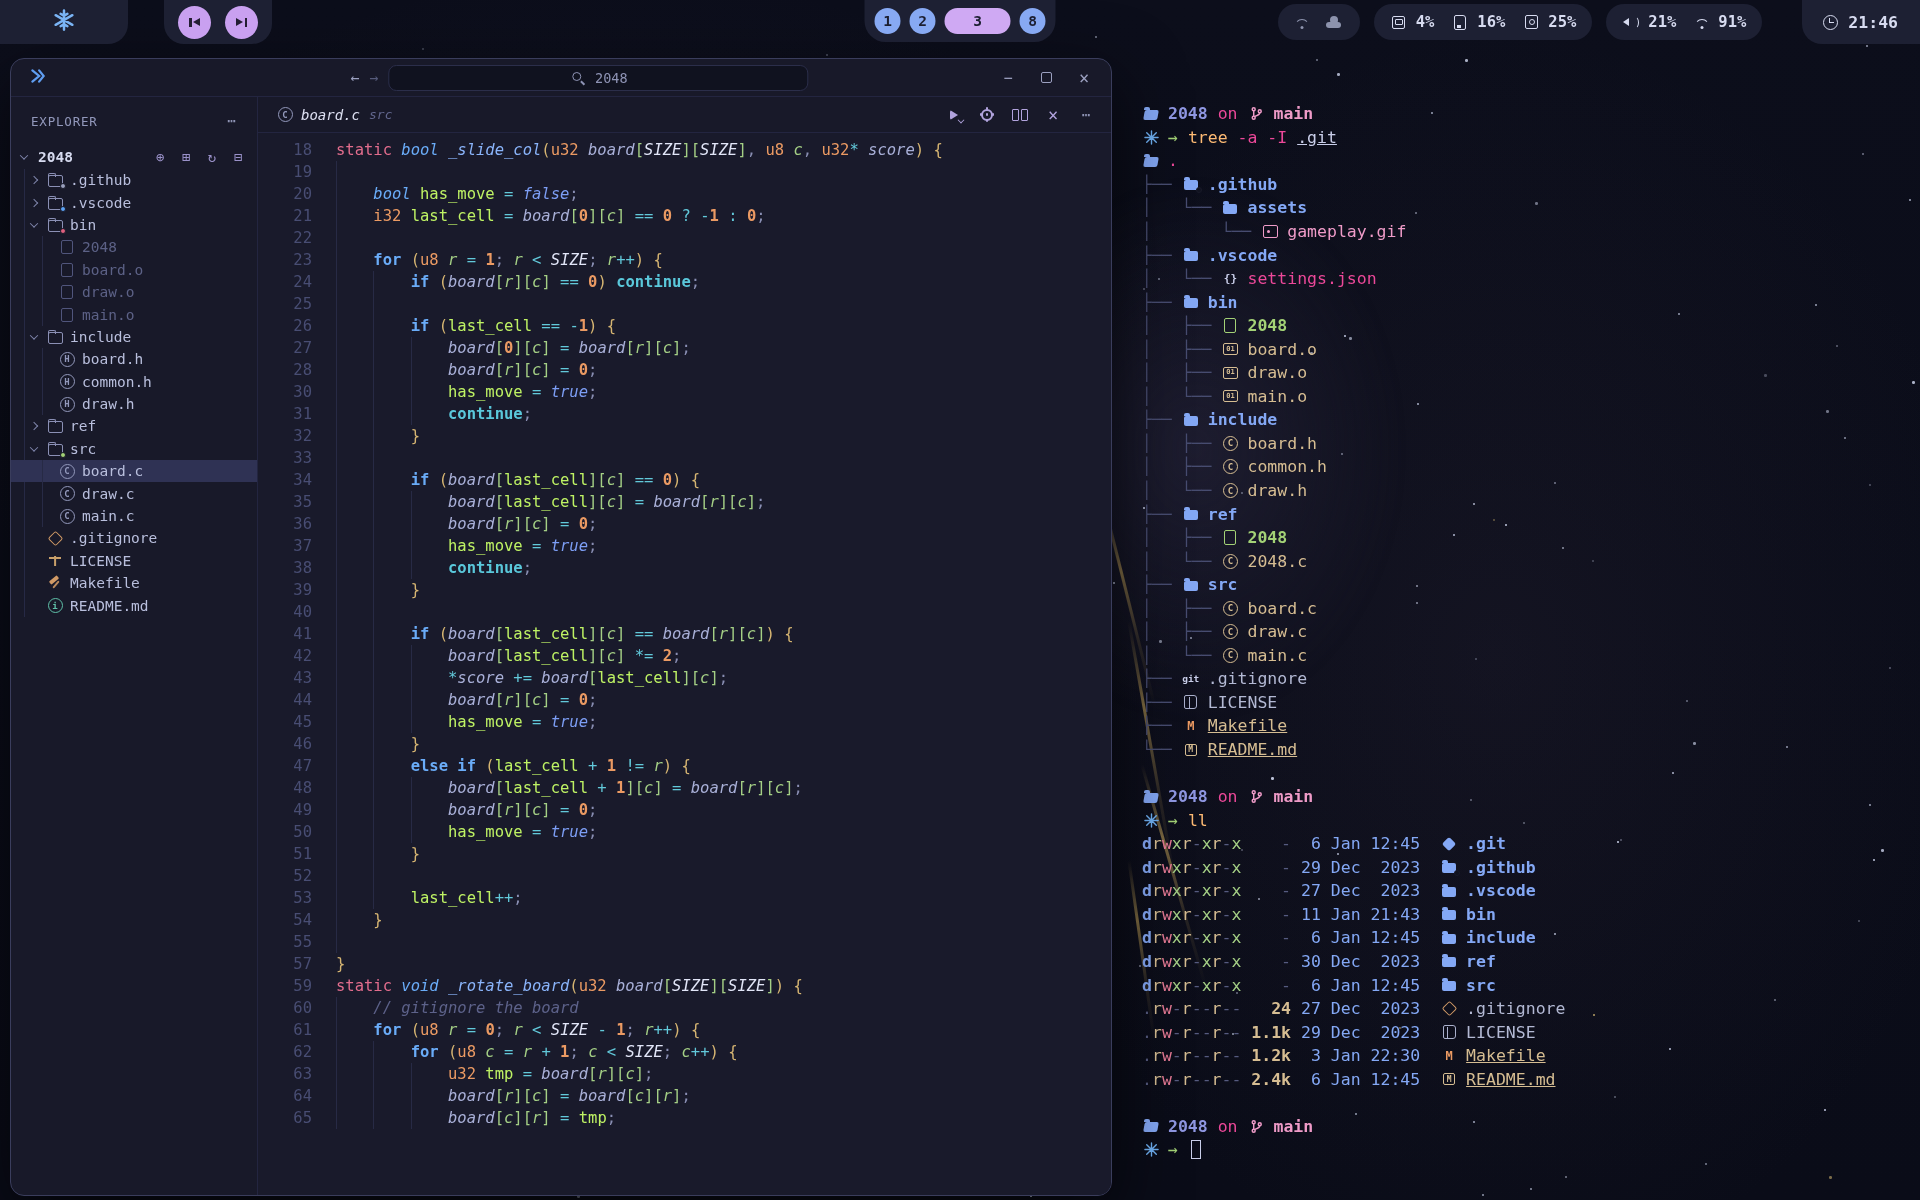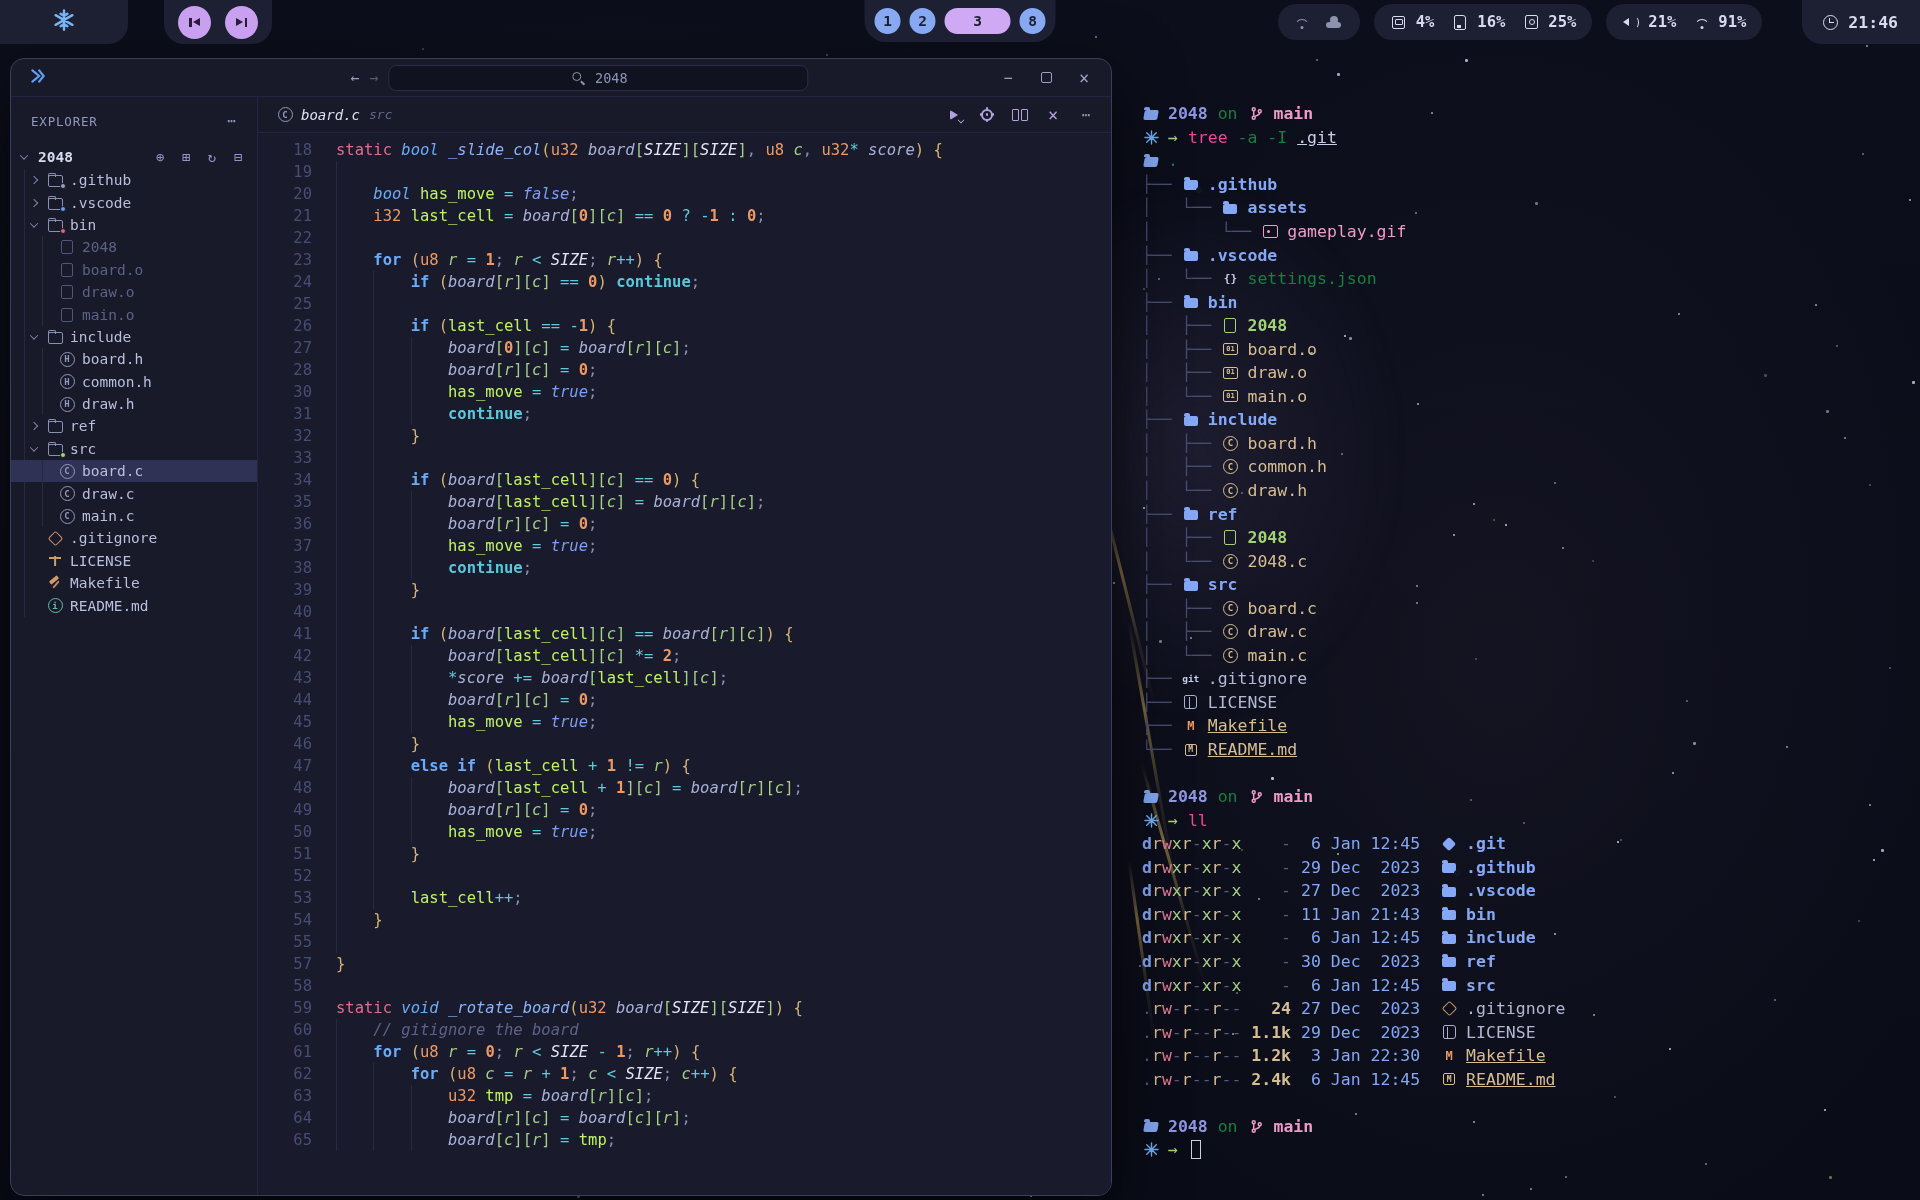--- a/index.html
+++ b/index.html
@@ -172,21 +172,21 @@
   .tk-t{color:#eb9a63} .tk-f{color:#8ab4fa;font-style:italic} .tk-v{color:#a9b0d8;font-style:italic}
   .tk-i{color:#bef264} .tk-p{color:#a4cf85;font-style:italic} .tk-n{color:#eb9a63;font-weight:700}
   .tk-m{color:#e2e6f8;font-style:italic} .tk-o{color:#62c9da} .tk-g{color:#8a8fb4}
   .tk-y{color:#d6b572} .tk-s{color:#a4cf85} .tk-c{color:#5d628a;font-style:italic}
   .tk-q{color:#7d9ef5;font-style:italic} .tk-r{color:#5ac8db;font-weight:600} .tk-w{color:#c9cee9}
   
   #terminal { position:absolute; left:1142px; top:102px; right:8px; bottom:8px; z-index:2; font-size:16.5px; }
   .tline { display:flex; align-items:center; height:23.55px; white-space:pre; }
   .tline .ic { margin-right:8px; }
   .tdir{color:#8f97e2;font-weight:700} .tbranch{color:#ef9bc8;font-weight:700}
-  .arrow{color:#a3d276} .cmd{color:#ec4899} .wt{color:#15803d}
+  .arrow{color:#a3d276} .cmd{color:#fdba74} .wt{color:#ec4899}
   .arg{color:#c9cee9;text-decoration:underline}
   .dir{color:#84a8f5;font-weight:700} .exec{color:#a3d276;font-weight:700}
   .tan{color:#d6bd92} .pink{color:#ef9bc8} .gray{color:#b3b9d4} .u{text-decoration:underline}
   .guide{color:#474c70}
   .pd{color:#84a8f5;font-weight:600} .pr{color:#d6bd92} .pw{color:#e57a95} .px{color:#a4cf85} .pm{color:#565b80}
   .sz{color:#d6bd92;font-weight:600} .dt{color:#84a8f5}
   .cursor { display:inline-block; width:10px; height:19px; border:1.6px solid #c9cee9; margin-left:3px; }
 </style>
 </head>
 <body>
@@ -713,24 +713,20 @@
           </div>
           <div class="cl">
             <span class="ln">55</span>
             <span class="lc"><i class="cg" style="left: calc(0ch);"></i></span>
           </div>
           <div class="cl">
             <span class="ln">57</span>
             <span class="lc"><span class="tk-y">}</span></span>
           </div>
           <div class="cl">
-            <span class="ln">58</span>
-            <span class="lc"></span>
-          </div>
-          <div class="cl">
             <span class="ln">59</span>
             <span class="lc"><span class="tk-k">static</span><span class="tk-w"> </span><span class="tk-b2">void</span><span class="tk-w"> </span><span class="tk-f">_rotate_board</span><span class="tk-y">(</span><span class="tk-t">u32</span><span class="tk-w"> </span><span class="tk-v">board</span><span class="tk-s">[</span><span class="tk-m">SIZE</span><span class="tk-s">][</span><span class="tk-m">SIZE</span><span class="tk-s">]</span><span class="tk-y">)</span><span class="tk-w"> </span><span class="tk-y">{</span></span>
           </div>
           <div class="cl">
             <span class="ln">60</span>
             <span class="lc"><i class="cg" style="left: calc(0ch);"></i><span class="tk-w">    </span><span class="tk-c">// gitignore the board</span></span>
           </div>
           <div class="cl">
             <span class="ln">61</span>
             <span class="lc"><i class="cg" style="left: calc(0ch);"></i><span class="tk-w">    </span><span class="tk-b">for</span><span class="tk-w"> </span><span class="tk-y">(</span><span class="tk-t">u8</span><span class="tk-w"> </span><span class="tk-p">r</span><span class="tk-w"> </span><span class="tk-o">=</span><span class="tk-w"> </span><span class="tk-n">0</span><span class="tk-g">; </span><span class="tk-p">r</span><span class="tk-w"> </span><span class="tk-o">&lt;</span><span class="tk-w"> </span><span class="tk-m">SIZE</span><span class="tk-w"> </span><span class="tk-o">-</span><span class="tk-w"> </span><span class="tk-n">1</span><span class="tk-g">; </span><span class="tk-p">r</span><span class="tk-o">++</span><span class="tk-y">)</span><span class="tk-w"> </span><span class="tk-y">{</span></span>

